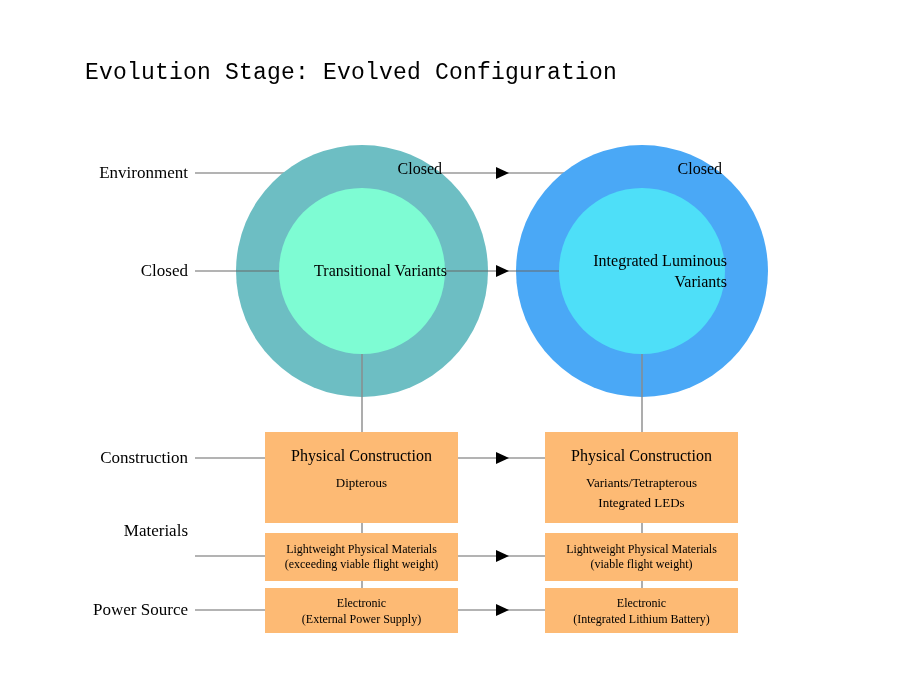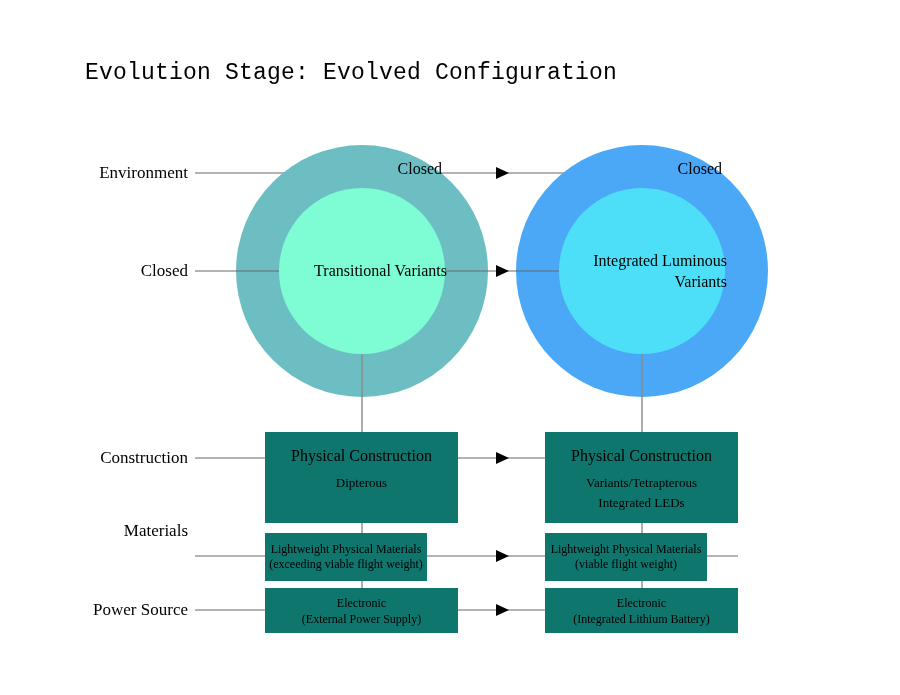--- a/index.html
+++ b/index.html
@@ -12,27 +12,27 @@
   }
   svg.diagram{position:absolute;left:0;top:0;z-index:1;}
   .row-label{
     position:absolute;left:38px;width:150px;text-align:right;
     font-size:17px;line-height:20px;z-index:3;white-space:nowrap;
   }
   .circle-text{
     position:absolute;text-align:right;z-index:3;font-size:16px;line-height:21px;
   }
   .box{
-    position:absolute;background:#0f766e;z-index:2;display:flex;flex-direction:column;
+    position:absolute;background:#fdba74;z-index:2;display:flex;flex-direction:column;
     align-items:center;text-align:center;box-sizing:border-box;
   }
   .box-construction{width:193px;height:91px;top:432px;padding-top:13px;}
   .box-construction .box-title{font-size:16px;line-height:22px;margin-bottom:6px;}
   .box-construction .box-line{font-size:13px;line-height:20px;}
-  .box-materials{width:162px;height:48px;top:533px;justify-content:center;}
+  .box-materials{width:193px;height:48px;top:533px;justify-content:center;}
   .box-materials .box-line{font-size:12px;line-height:15px;}
   .box-power{width:193px;height:45px;top:588px;justify-content:center;}
   .box-power .box-line{font-size:12px;line-height:16px;}
   .col-left{left:265px;}
   .col-right{left:545px;}
 </style>
 </head>
 <body>
 
 <div class="canvas">

